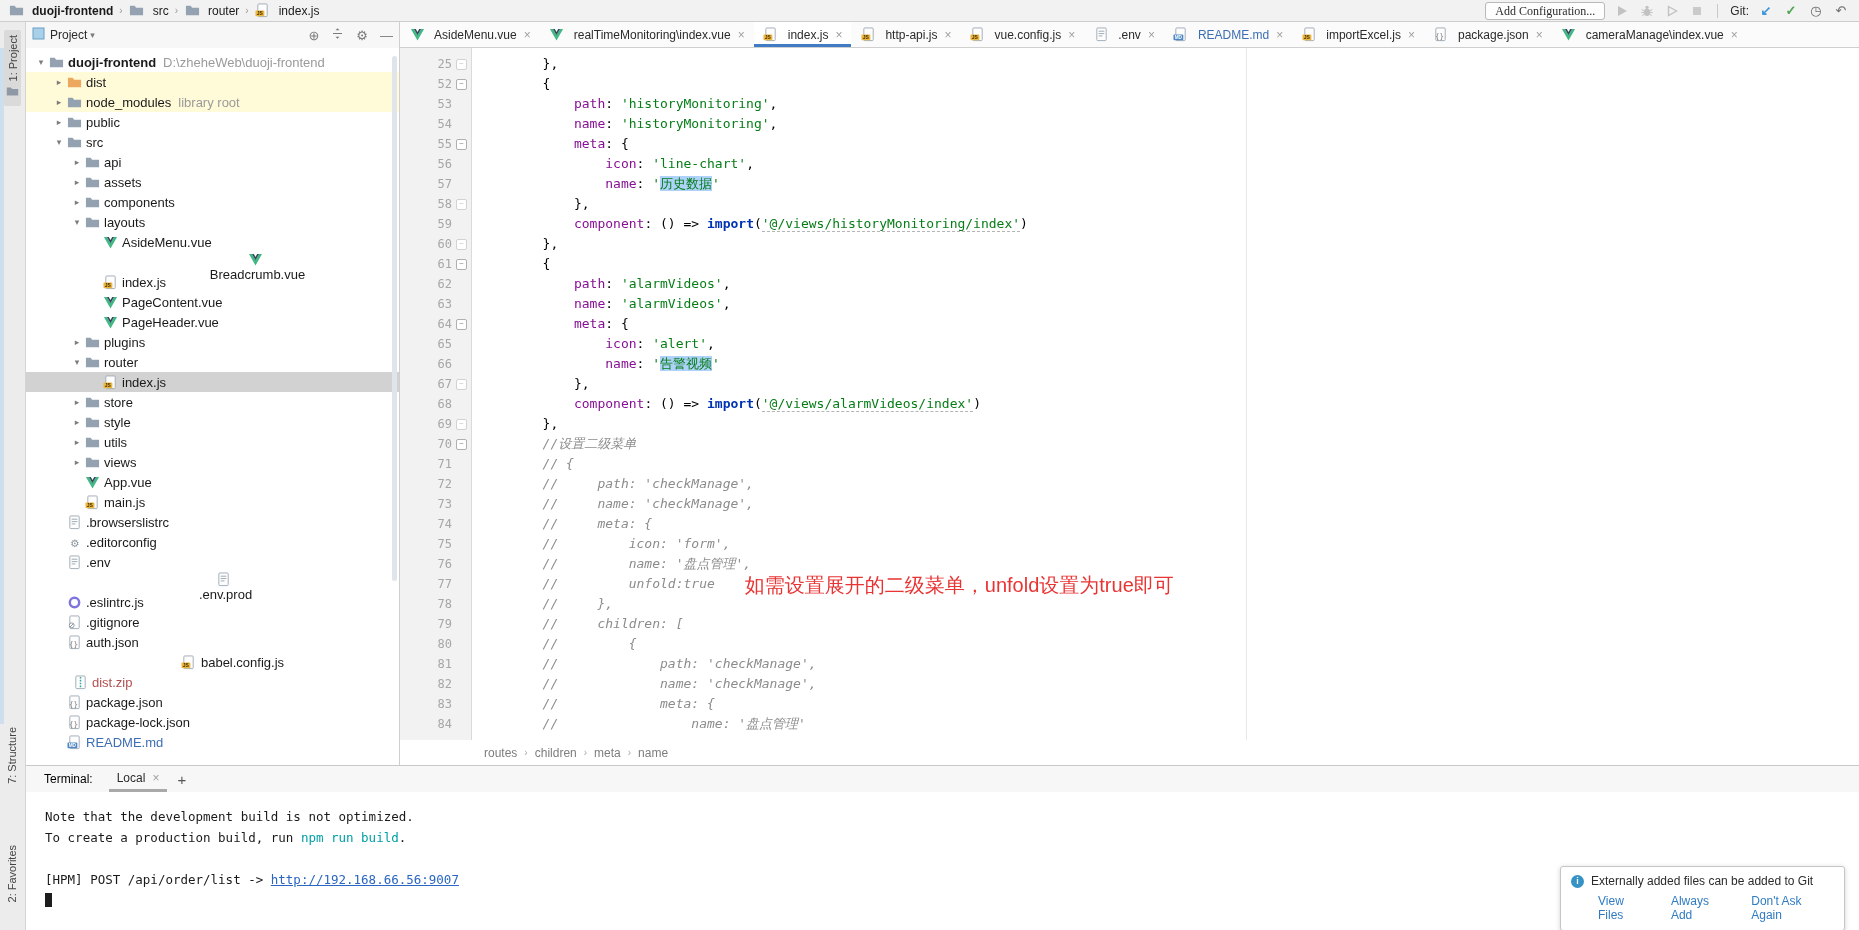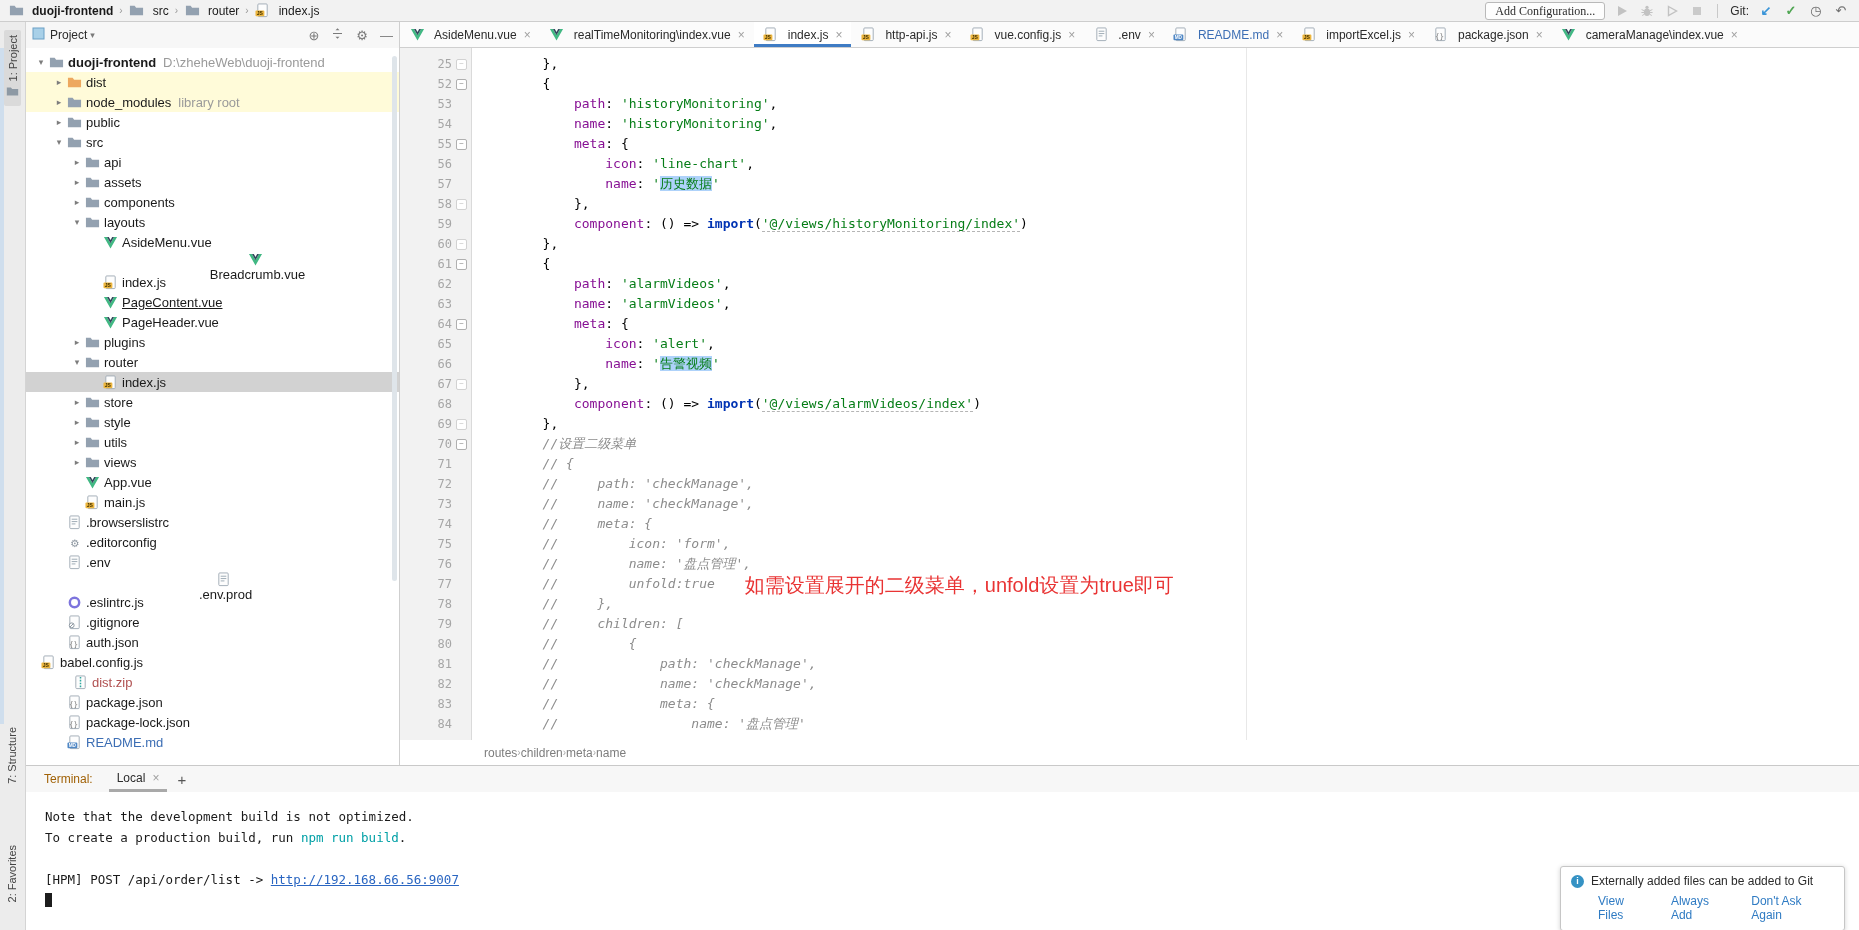--- a/index.html
+++ b/index.html
@@ -63,28 +63,28 @@
   .tp{color:#000}
   .tk{color:#871094}
   .ts{color:#067d17}
   .tsh{color:#067d17;background:#aed2fa}
   .tsu{color:#067d17;border-bottom:1px dashed #b5b5b5}
   .ti{color:#0033b3;font-weight:bold}
   .tc{color:#8c8c8c;font-style:italic}
   .tred{color:#e93434;font-size:20px;font-family:"Liberation Sans",sans-serif;font-style:normal;
     line-height:20px;vertical-align:-4px;margin-left:30px;white-space:nowrap}
   .marginline{position:absolute;left:774px;top:0;bottom:0;width:1px;background:#e8e8e8}
-  .ebreadcrumb{height:25px;display:flex;align-items:center;padding-left:84px;
+  .ebreadcrumb{height:25px;display:flex;align-items:center;gap:7px;padding-left:84px;
     font-size:12px;color:#7d7d7d;background:#fff}
   .ebsep{color:#aaa;font-size:10px}
   
   .terminal{position:absolute;left:26px;top:765px;width:1833px;height:165px;background:#fff;
     border-top:1px solid #c9c9c9;box-sizing:border-box}
   .thead{height:26px;display:flex;align-items:stretch;padding-left:18px;font-size:12px;background:#f7f7f7}
-  .tlabelhd{align-self:center;color:#a16207;margin-right:16px}
+  .tlabelhd{align-self:center;color:#000000;margin-right:16px}
   .term-tab{display:inline-flex;align-items:center;gap:5px;padding:0 8px;color:#2b2b2b;
     border-bottom:3px solid #a9a9a9;box-sizing:border-box}
   .term-plus{align-self:center;margin-left:10px;color:#555;font-size:15px}
   .tbody{padding:14px 0 0 19px;font:12.5px "DejaVu Sans Mono",monospace;color:#1a1a1a}
   .tline{height:21px;line-height:21px;white-space:pre}
   .tcmd{color:#00a0a6}
   .tlink{color:#2a66c2;text-decoration:underline}
   .tcursor{display:inline-block;width:7px;height:14px;background:#1d1d1d;vertical-align:-2px}
   
   .notif{position:absolute;right:14px;top:866px;width:285px;background:#fff;border:1px solid #c6c6c6;
@@ -315,21 +315,21 @@
         <span class="chev"></span>
         <span class="ticon">
           <svg width="15" height="15" viewBox="0 0 16 16">
             <rect x="3" y="1" width="10" height="13.5" rx="1" fill="#fdfdfd" stroke="#a0abb5"></rect>
             <rect x="0.5" y="8" width="9.5" height="6" rx="1" fill="#edb63e"></rect>
             <text x="5.2" y="12.9" font-size="5.4" font-weight="bold" fill="#413100" text-anchor="middle" font-family="Liberation Sans">JS</text>
           </svg>
         </span>
         <span class="tlabel">index.js</span>
       </div>
-      <div class="trow" style="padding-left: 62px; text-decoration: underline;">
+      <div class="trow" style="padding-left: 62px;">
         <span class="chev"></span>
         <span class="ticon">
           <svg width="15" height="15" viewBox="0 0 16 16">
             <path d="M1 2h3.2L8 8.8 11.8 2H15L8 14.5z" fill="#41b883"></path>
             <path d="M4.2 2h2l1.8 3.2L9.8 2h2L8 8.8z" fill="#34495e"></path>
           </svg>
         </span>
         <span class="tlabel">PageContent.vue</span>
       </div>
       <div class="trow" style="padding-left: 62px;">
@@ -490,21 +490,21 @@
       <div class="trow" style="padding-left: 26px;">
         <span class="chev"></span>
         <span class="ticon">
           <svg width="15" height="15" viewBox="0 0 16 16">
             <rect x="3" y="1" width="10" height="13.5" rx="1" fill="#fdfdfd" stroke="#a0abb5"></rect>
             <text x="7" y="13" font-size="8" fill="#7a7a7a" text-anchor="middle" font-family="DejaVu Sans Mono">{}</text>
           </svg>
         </span>
         <span class="tlabel">auth.json</span>
       </div>
-      <div class="trow" style="">
+      <div class="trow" style="padding-left: 26px; justify-content: center;">
         <span class="chev"></span>
         <span class="ticon">
           <svg width="15" height="15" viewBox="0 0 16 16">
             <rect x="3" y="1" width="10" height="13.5" rx="1" fill="#fdfdfd" stroke="#a0abb5"></rect>
             <rect x="0.5" y="8" width="9.5" height="6" rx="1" fill="#edb63e"></rect>
             <text x="5.2" y="12.9" font-size="5.4" font-weight="bold" fill="#413100" text-anchor="middle" font-family="Liberation Sans">JS</text>
           </svg>
         </span>
         <span class="tlabel">babel.config.js</span>
       </div>

